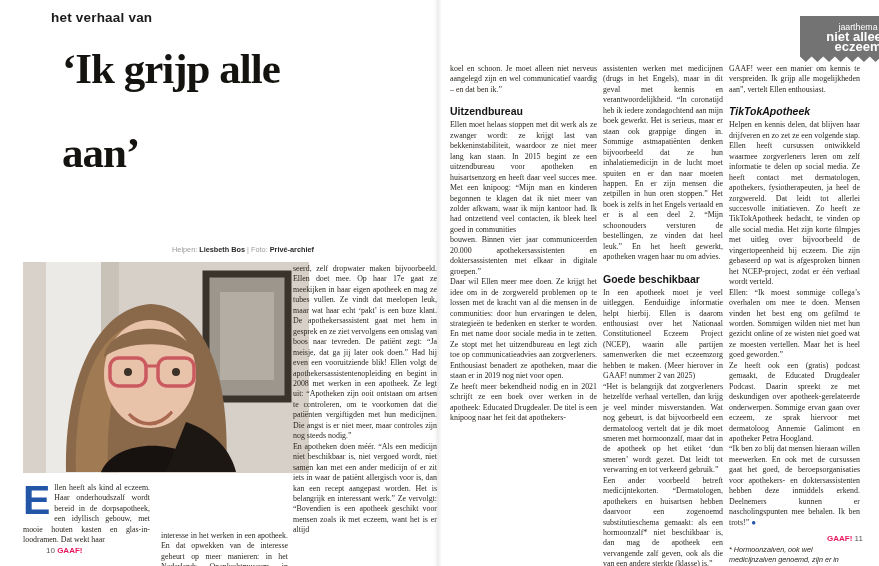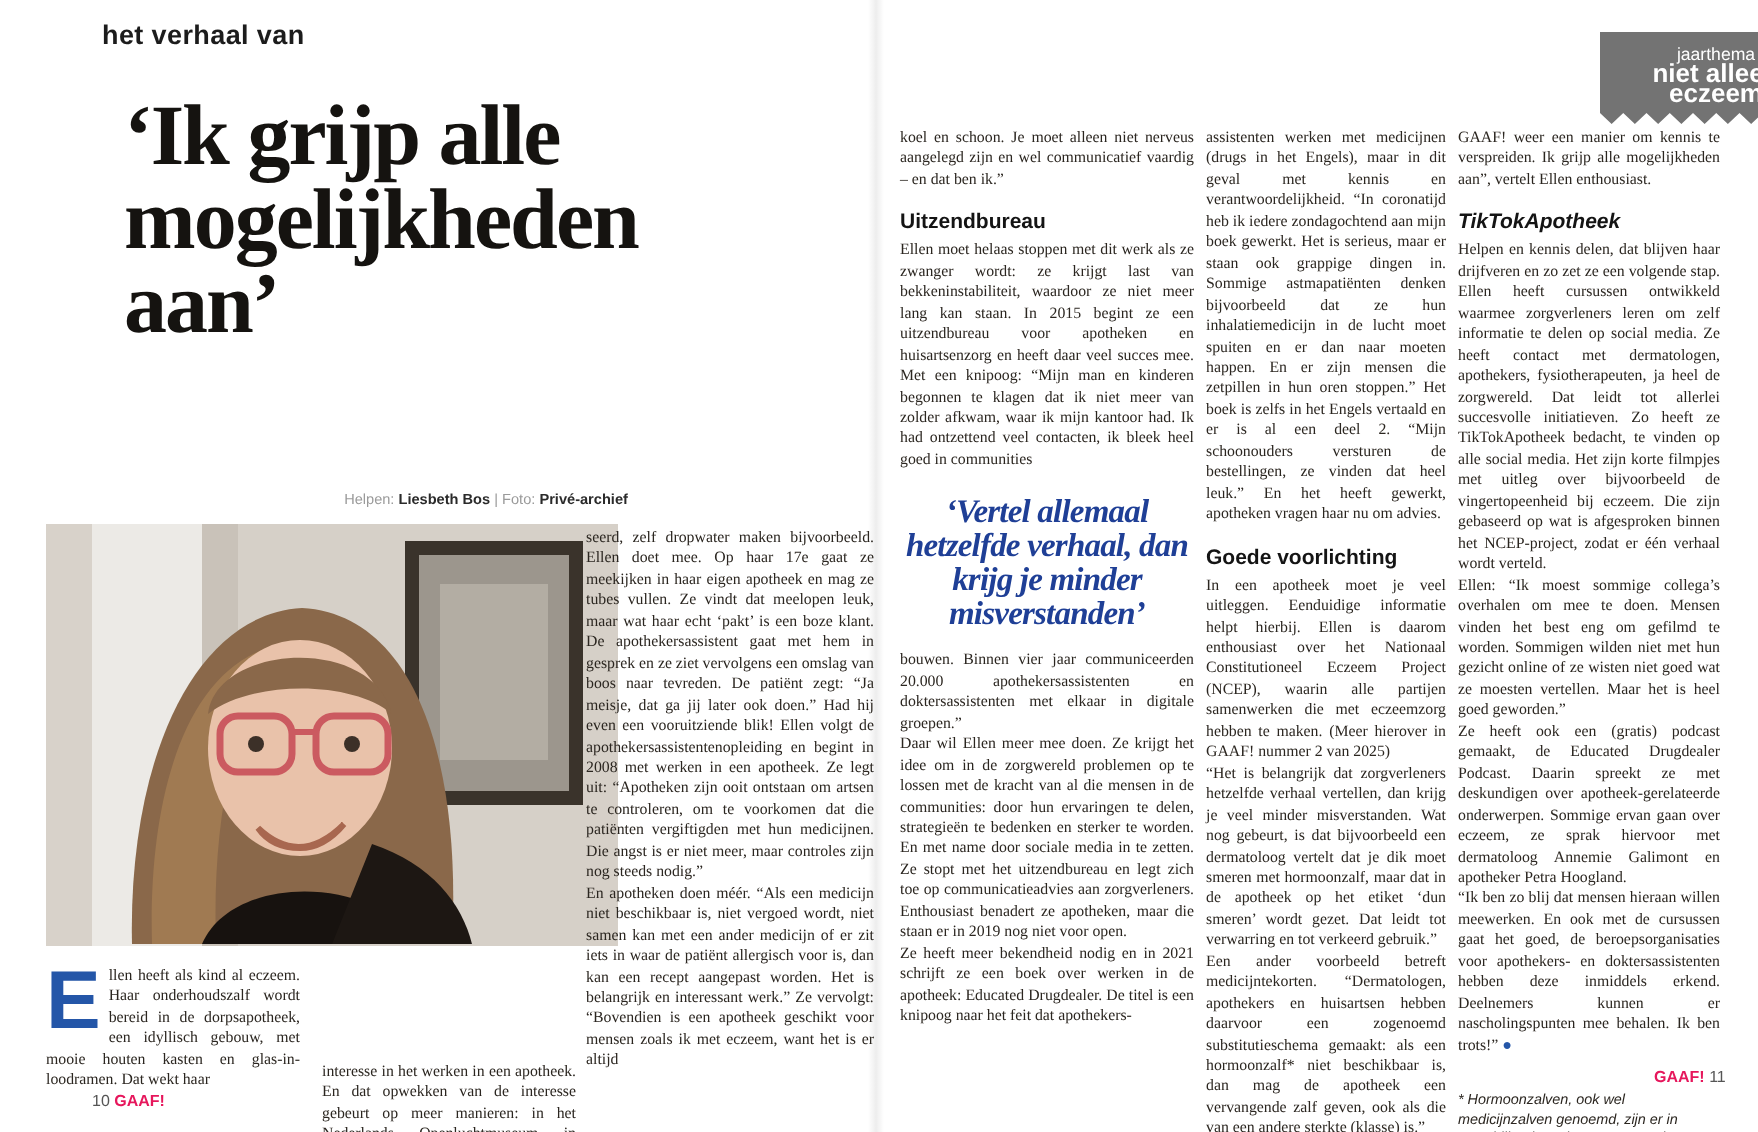--- a/index.html
+++ b/index.html
@@ -62,21 +62,21 @@
 </style>
 </head>
 <body>
 
 <div class="spread">
 
   <div class="abs kicker">het verhaal van</div>
 
   <h1 class="abs title">
     <span>‘Ik grijp alle</span><br>
-    <span>mogelijkheden</span><br>
+    <br>
     <span>aan’</span>
   </h1>
 
 
   <div class="abs byline">
     <span>Helpen:</span>
     <span class="strong">Liesbeth Bos</span>
     <span>|</span>
     <span>Foto:</span>
     <span class="strong">Privé-archief</span>
@@ -125,28 +125,27 @@
   <div class="abs badge">
     <span class="b1">jaarthema</span>
     <span class="b2">niet alleen</span>
     <span class="b3">eczeem</span>
   </div>
 
   <div class="col rcol1">
       <p class="">koel en schoon. Je moet alleen niet nerveus aangelegd zijn en wel communicatief vaardig – en dat ben ik.”</p>
       <h3>Uitzendbureau</h3>
       <p class="">Ellen moet helaas stoppen met dit werk als ze zwanger wordt: ze krijgt last van bekkeninstabiliteit, waardoor ze niet meer lang kan staan. In 2015 begint ze een uitzendbureau voor apotheken en huisartsenzorg en heeft daar veel succes mee. Met een knipoog: “Mijn man en kinderen begonnen te klagen dat ik niet meer van zolder afkwam, waar ik mijn kantoor had. Ik had ontzettend veel contacten, ik bleek heel goed in communities</p>
-      <div class="pullquote">‘Vertel allemaal hetzelfde verhaal, dan krijg je minder misverstanden’</div>
       <p class="">bouwen. Binnen vier jaar communiceerden 20.000 apothekersassistenten en doktersassistenten met elkaar in digitale groepen.”</p>
       <p class="">Daar wil Ellen meer mee doen. Ze krijgt het idee om in de zorgwereld problemen op te lossen met de kracht van al die mensen in de communities: door hun ervaringen te delen, strategieën te bedenken en sterker te worden. En met name door sociale media in te zetten. Ze stopt met het uitzendbureau en legt zich toe op communicatieadvies aan zorgverleners. Enthousiast benadert ze apotheken, maar die staan er in 2019 nog niet voor open.</p>
       <p class="">Ze heeft meer bekendheid nodig en in 2021 schrijft ze een boek over werken in de apotheek: Educated Drugdealer. De titel is een knipoog naar het feit dat apothekers-</p>
     </div>
   <div class="col rcol2">
       <p class="">assistenten werken met medicijnen (drugs in het Engels), maar in dit geval met kennis en verantwoordelijkheid. “In coronatijd heb ik iedere zondagochtend aan mijn boek gewerkt. Het is serieus, maar er staan ook grappige dingen in. Sommige astmapatiënten denken bijvoorbeeld dat ze hun inhalatiemedicijn in de lucht moet spuiten en er dan naar moeten happen. En er zijn mensen die zetpillen in hun oren stoppen.” Het boek is zelfs in het Engels vertaald en er is al een deel 2. “Mijn schoonouders versturen de bestellingen, ze vinden dat heel leuk.” En het heeft gewerkt, apotheken vragen haar nu om advies.</p>
-      <h3>Goede voorlichting</h3>
+      <h3>Goede beschikbaar</h3>
       <p class="">In een apotheek moet je veel uitleggen. Eenduidige informatie helpt hierbij. Ellen is daarom enthousiast over het Nationaal Constitutioneel Eczeem Project (NCEP), waarin alle partijen samenwerken die met eczeemzorg hebben te maken. (Meer hierover in GAAF! nummer 2 van 2025)</p>
       <p class="">“Het is belangrijk dat zorgverleners hetzelfde verhaal vertellen, dan krijg je veel minder misverstanden. Wat nog gebeurt, is dat bijvoorbeeld een dermatoloog vertelt dat je dik moet smeren met hormoonzalf, maar dat in de apotheek op het etiket ‘dun smeren’ wordt gezet. Dat leidt tot verwarring en tot verkeerd gebruik.”</p>
       <p class="">Een ander voorbeeld betreft medicijntekorten. “Dermatologen, apothekers en huisartsen hebben daarvoor een zogenoemd substitutieschema gemaakt: als een hormoonzalf* niet beschikbaar is, dan mag de apotheek een vervangende zalf geven, ook als die van een andere sterkte (klasse) is.”</p>
     </div>
   <div class="col rcol3">
       <p class="">GAAF! weer een manier om kennis te verspreiden. Ik grijp alle mogelijkheden aan”, vertelt Ellen enthousiast.</p>
       <h3 class="hi">TikTokApotheek</h3>
       <p class="">Helpen en kennis delen, dat blijven haar drijfveren en zo zet ze een volgende stap. Ellen heeft cursussen ontwikkeld waarmee zorgverleners leren om zelf informatie te delen op social media. Ze heeft contact met dermatologen, apothekers, fysiotherapeuten, ja heel de zorgwereld. Dat leidt tot allerlei succesvolle initiatieven. Zo heeft ze TikTokApotheek bedacht, te vinden op alle social media. Het zijn korte filmpjes met uitleg over bijvoorbeeld de vingertopeenheid bij eczeem. Die zijn gebaseerd op wat is afgesproken binnen het NCEP-project, zodat er één verhaal wordt verteld.</p>
       <p class="">Ellen: “Ik moest sommige collega’s overhalen om mee te doen. Mensen vinden het best eng om gefilmd te worden. Sommigen wilden niet met hun gezicht online of ze wisten niet goed wat ze moesten vertellen. Maar het is heel goed geworden.”</p>
       <p class="">Ze heeft ook een (gratis) podcast gemaakt, de Educated Drugdealer Podcast. Daarin spreekt ze met deskundigen over apotheek-gerelateerde onderwerpen. Sommige ervan gaan over eczeem, ze sprak hiervoor met dermatoloog Annemie Galimont en apotheker Petra Hoogland.</p>

